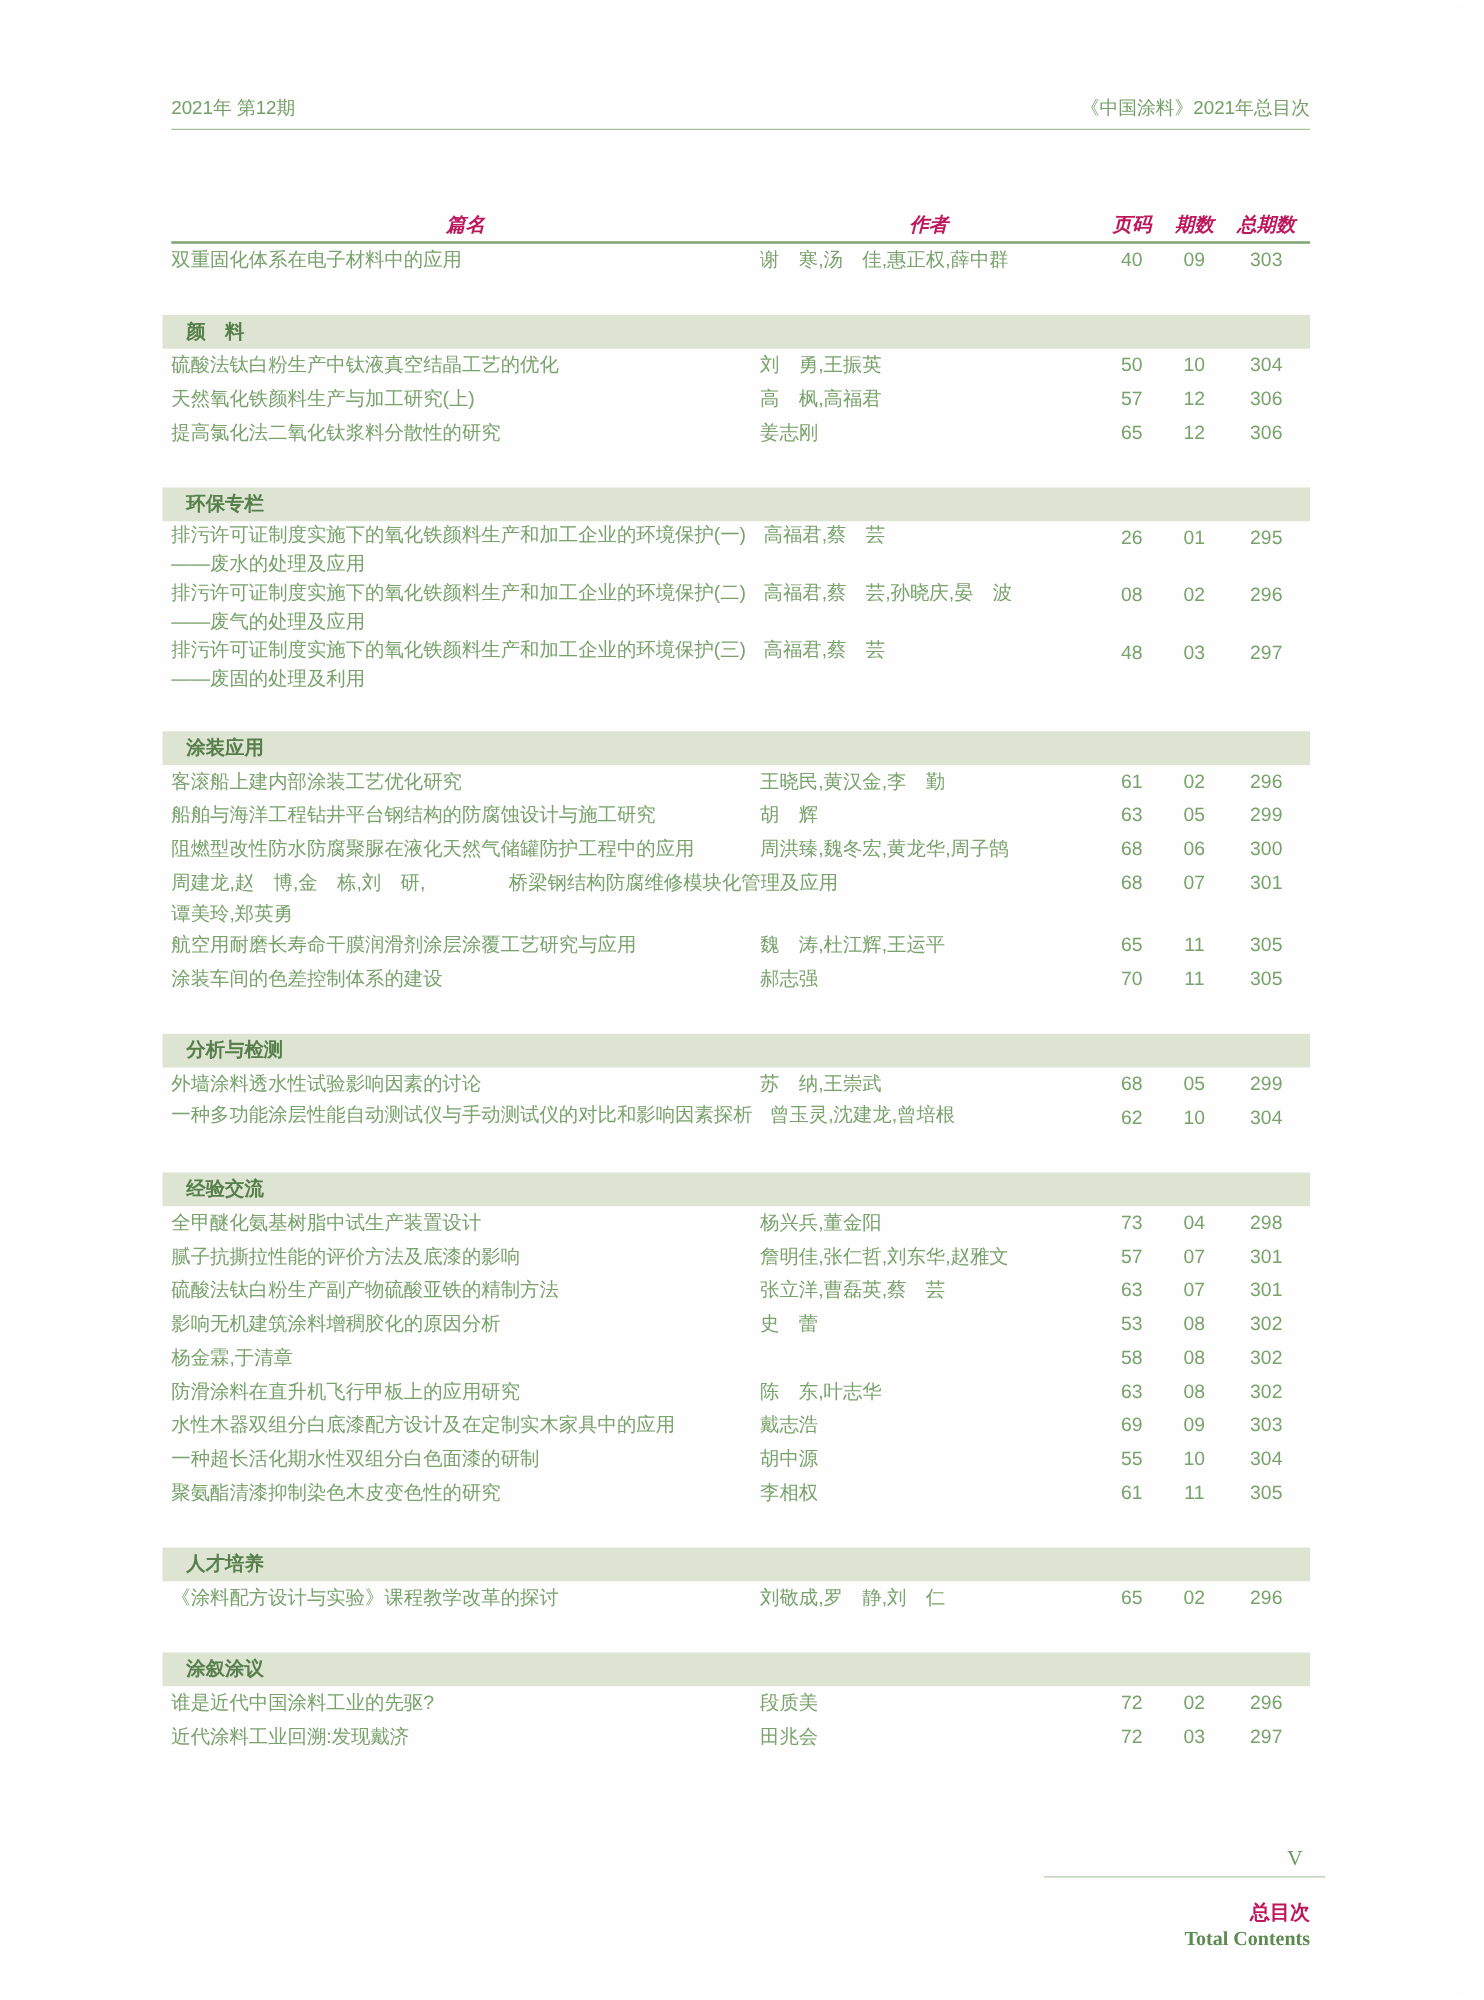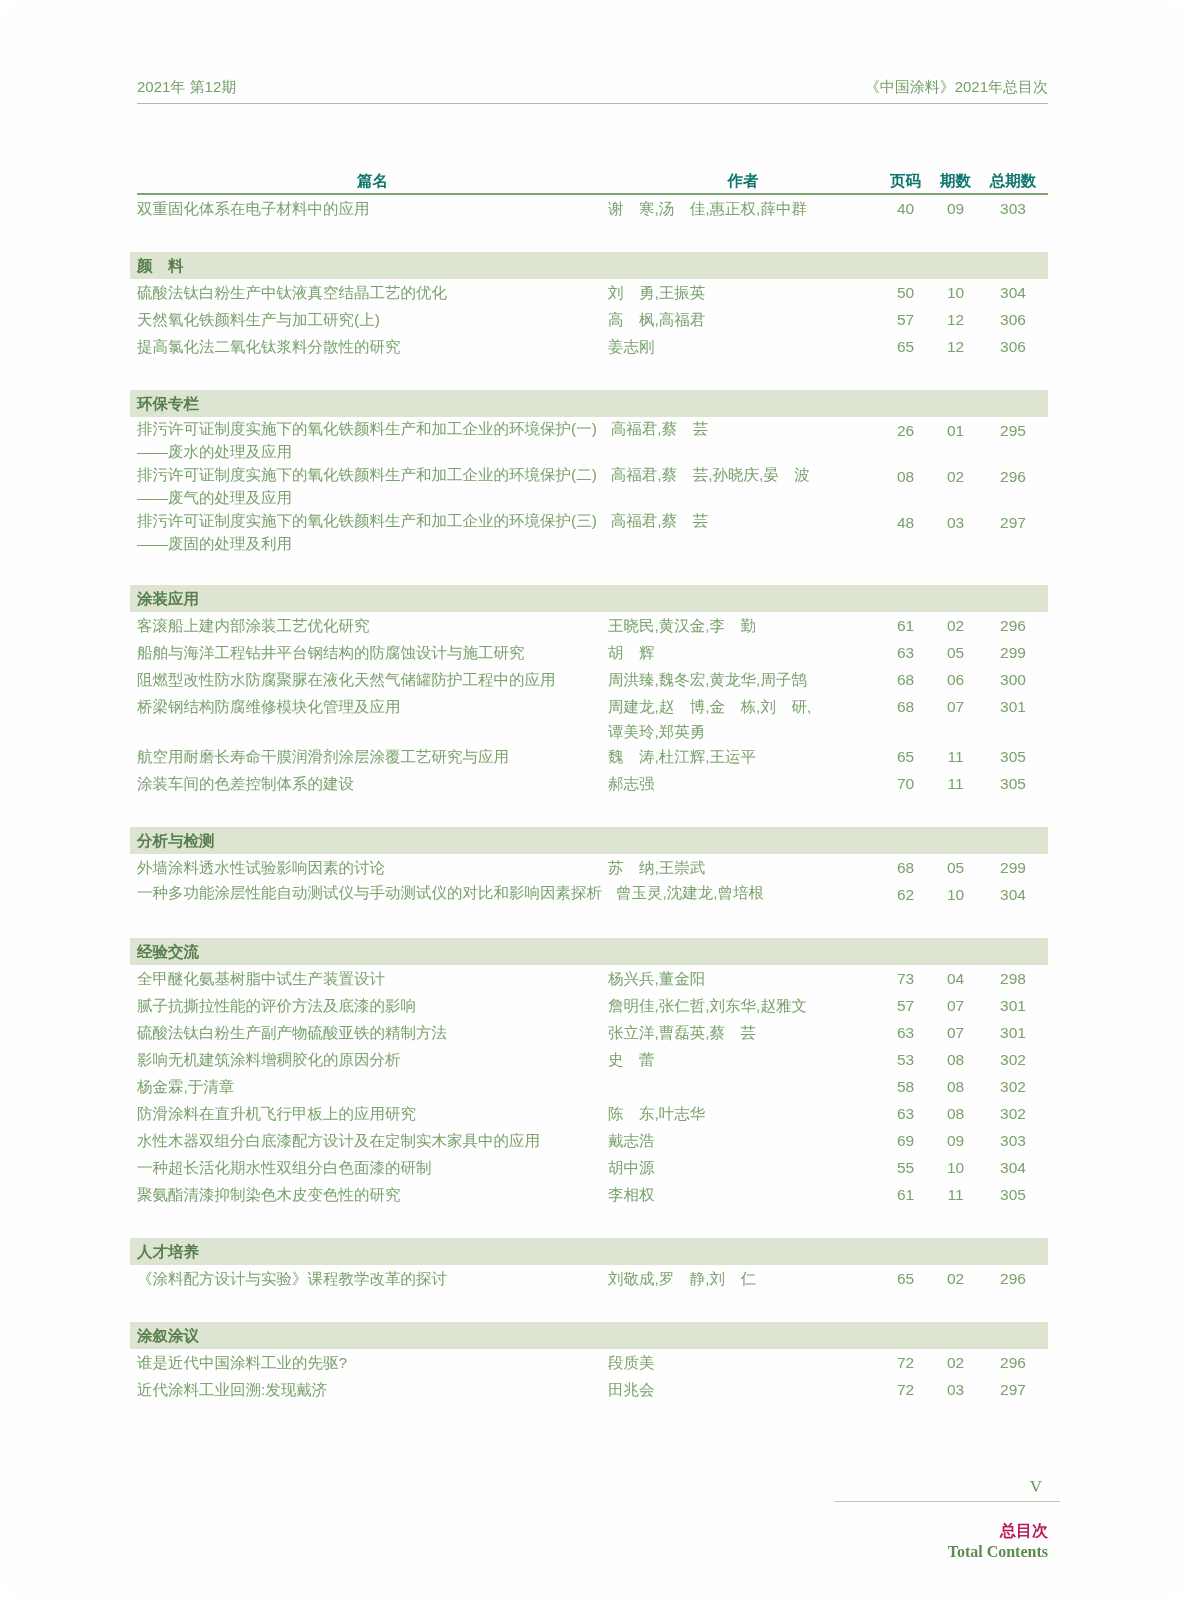--- a/index.html
+++ b/index.html
@@ -30,24 +30,25 @@
   
   .content {
     position: absolute;
     left: 137px;
     right: 139px;
     top: 168px;
   }
   .thead {
     display: flex;
     font-weight: bold;
-    color: #0f766e;
+    color: #be185d;
     font-size: 15.5px;
     line-height: 25px;
     border-bottom: 2px solid #7fa471;
+    font-style: italic;
   }
   .thead .cell { text-align: center; }
   .cell { flex-shrink: 0; }
   .c-title   { width: 471px; }
   .c-authors { flex: 1 1 auto; width:auto; }
   .c-main    { flex: 1 1 auto; width:auto; }
   .c-page  { width: 55px; text-align: center; }
   .c-issue { width: 45px; text-align: center; }
   .c-total { width: 70px; text-align: center; }
   .row {
@@ -58,21 +59,21 @@
     color: #79a26c;
   }
   .row .num { line-height: 27px; }
   .c-authors .a2 { line-height: 23px; }
   .row.inline .line { line-height: 23px; }
   .row.inline .inline-authors { margin-left: 14px; text-align: center; }
   .row.inline .subtitle { line-height: 23px; }
   .section-bar {
     margin-top: 30px;
     margin-left: -7px;
-    padding-left: 7px;
+    padding-left: 19px;
     height: 27px;
     line-height: 27px;
     background: #dde5d2;
     color: #567f4b;
     font-weight: bold;
     font-size: 15.5px;
   }
   
   .page-foot {
     position: absolute;
@@ -215,25 +216,25 @@
         <div class="row">
           <div class="cell c-title">阻燃型改性防水防腐聚脲在液化天然气储罐防护工程中的应用</div>
           <div class="cell c-authors">
             <div class="a1">周洪臻,魏冬宏,黄龙华,周子鹄</div>
           </div>
           <div class="cell num c-page">68</div>
           <div class="cell num c-issue">06</div>
           <div class="cell num c-total">300</div>
         </div>
         <div class="row">
-          <div class="cell c-title">桥梁钢结构防腐维修模块化管理及应用</div>
           <div class="cell c-authors">
             <div class="a1">周建龙,赵　博,金　栋,刘　研,</div>
             <div class="a2">谭美玲,郑英勇</div>
           </div>
+          <div class="cell c-title">桥梁钢结构防腐维修模块化管理及应用</div>
           <div class="cell num c-page">68</div>
           <div class="cell num c-issue">07</div>
           <div class="cell num c-total">301</div>
         </div>
         <div class="row">
           <div class="cell c-title">航空用耐磨长寿命干膜润滑剂涂层涂覆工艺研究与应用</div>
           <div class="cell c-authors">
             <div class="a1">魏　涛,杜江辉,王运平</div>
           </div>
           <div class="cell num c-page">65</div>

